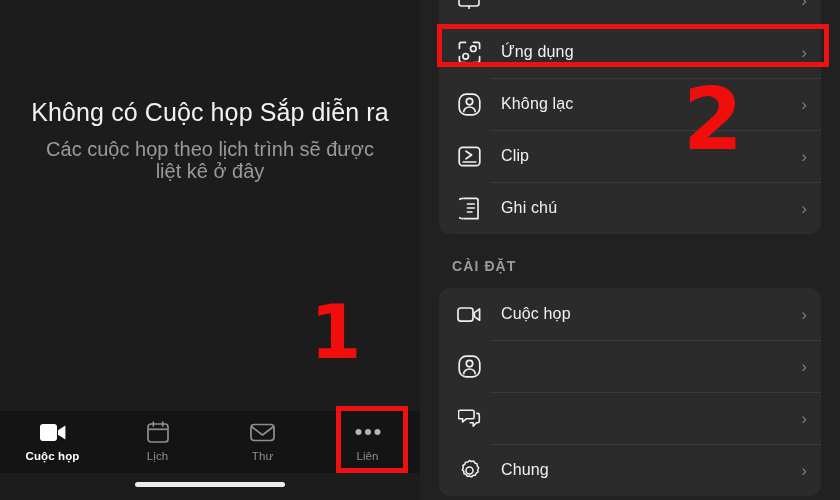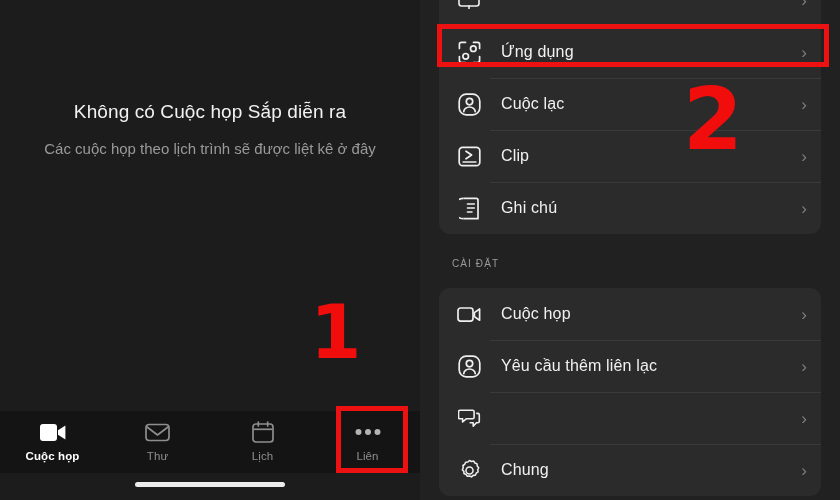--- a/index.html
+++ b/index.html
@@ -13,25 +13,25 @@
 
   
   #left-panel{
     position:absolute;left:0;top:0;width:420px;height:500px;
     background:#1c1c1c;
   }
   #empty-state{
     position:absolute;left:0;top:95px;width:420px;text-align:center;
   }
   #empty-title{
-    color:#f2f2f2;font-size:19px;font-weight:400;letter-spacing:.1px;
+    color:#f2f2f2;font-size:25px;font-weight:400;letter-spacing:.1px;
     line-height:34px;white-space:nowrap;
   }
   #empty-sub{
-    margin-top:9px;color:#9a9a9a;font-size:15px;font-weight:400;
+    margin-top:9px;color:#9a9a9a;font-size:20px;font-weight:400;
     line-height:22px;padding:0 36px;
   }
   #anno-1{
     position:absolute;left:310px;top:295px;
     color:#f20d0d;font-size:74px;font-weight:700;
     font-family:"DejaVu Sans","Liberation Sans",sans-serif;
     line-height:1;letter-spacing:-1px;
   }
 
   
@@ -85,21 +85,21 @@
   .row-lb{
     margin-left:20px;color:#f1f1f1;font-size:16px;font-weight:400;
     letter-spacing:.15px;white-space:nowrap;text-align:right;
   }
   .row-ch{
     margin-left:auto;color:#7e7e7e;font-size:17px;font-weight:300;
     line-height:1;
   }
   #section-settings{
     position:absolute;left:32px;top:258px;
-    color:#9b9b9b;font-size:10px;font-weight:400;letter-spacing:1.1px;
+    color:#9b9b9b;font-size:14px;font-weight:700;letter-spacing:1.1px;
   }
   #box-ungdung{
     position:absolute;left:17px;top:24px;width:392px;height:43px;
     border:5px solid #ee1111;box-sizing:border-box;pointer-events:none;
     z-index:5;
   }
   #anno-2{
     position:absolute;left:683px;top:76px;
     color:#f20d0d;font-size:86px;font-weight:700;
     font-family:"DejaVu Sans","Liberation Sans",sans-serif;
@@ -128,38 +128,38 @@
             <rect x="0" y="0" width="17" height="17" rx="3" fill="#ffffff"></rect>
             <path d="M18 6.2 L25.4 1.6 L25.4 15.4 L18 10.8 Z" fill="#ffffff"></path>
           </svg>
         </div>
         <div class="tab-lb">Cuộc họp</div>
       </div>
 
 
       <div class="tab">
         <div class="tab-ic">
-          <svg width="25" height="19" viewBox="0 0 25 19">
-            <rect x="1" y="1.5" width="23" height="16" rx="3.2" fill="none" stroke="#8e8e8e" stroke-width="1.7"></rect>
-            <path d="M2 4 L12.5 12 L23 4" fill="none" stroke="#8e8e8e" stroke-width="1.7" stroke-linecap="round" stroke-linejoin="round"></path>
-          </svg>
-        </div>
-        <div class="tab-lb">Thư</div>
-      </div>
-
-      <div class="tab">
-        <div class="tab-ic">
           <svg width="22" height="22" viewBox="0 0 22 22">
             <rect x="1" y="3" width="20" height="18" rx="3" fill="none" stroke="#8e8e8e" stroke-width="1.7"></rect>
             <path d="M1.6 8.3 H20.4" stroke="#8e8e8e" stroke-width="1.7"></path>
             <path d="M6.3 1 V5" stroke="#8e8e8e" stroke-width="1.7" stroke-linecap="round"></path>
             <path d="M15.7 1 V5" stroke="#8e8e8e" stroke-width="1.7" stroke-linecap="round"></path>
           </svg>
         </div>
         <div class="tab-lb">Lịch</div>
+      </div>
+
+      <div class="tab">
+        <div class="tab-ic">
+          <svg width="25" height="19" viewBox="0 0 25 19">
+            <rect x="1" y="1.5" width="23" height="16" rx="3.2" fill="none" stroke="#8e8e8e" stroke-width="1.7"></rect>
+            <path d="M2 4 L12.5 12 L23 4" fill="none" stroke="#8e8e8e" stroke-width="1.7" stroke-linecap="round" stroke-linejoin="round"></path>
+          </svg>
+        </div>
+        <div class="tab-lb">Thư</div>
       </div>
 
       <div class="tab">
         <div class="tab-ic">
           <svg width="26" height="8" viewBox="0 0 26 8">
             <circle cx="3.5" cy="4" r="3" fill="#b4b4b4"></circle>
             <circle cx="13" cy="4" r="3" fill="#b4b4b4"></circle>
             <circle cx="22.5" cy="4" r="3" fill="#b4b4b4"></circle>
           </svg>
         </div>
@@ -203,21 +203,21 @@
       </div>
 
       <div class="row">
         <div class="row-ic">
           <svg width="23" height="23" viewBox="0 0 23 23">
             <rect x="1.2" y="1.2" width="20.6" height="20.6" rx="7" fill="none" stroke="#efefef" stroke-width="1.7"></rect>
             <circle cx="11.5" cy="8.6" r="3.2" fill="none" stroke="#efefef" stroke-width="1.7"></circle>
             <path d="M5.8 18.6 a5.7 4.6 0 0 1 11.4 0" fill="none" stroke="#efefef" stroke-width="1.7" stroke-linecap="round"></path>
           </svg>
         </div>
-        <div class="row-lb">Cuộc lạc</div>
+        <div class="row-lb">Không lạc</div>
         <div class="row-ch">›</div>
       </div>
 
       <div class="row">
         <div class="row-ic">
           <svg width="23" height="21" viewBox="0 0 23 21">
             <rect x="1.2" y="1.4" width="20.6" height="18.2" rx="3.4" fill="none" stroke="#efefef" stroke-width="1.7"></rect>
             <path d="M8 5.2 L13.6 9 L8 12.8" fill="none" stroke="#efefef" stroke-width="1.7" stroke-linecap="round" stroke-linejoin="round"></path>
             <path d="M5.2 16 H17.8" stroke="#efefef" stroke-width="1.7" stroke-linecap="round"></path>
           </svg>
@@ -256,21 +256,20 @@
       </div>
 
       <div class="row">
         <div class="row-ic">
           <svg width="23" height="23" viewBox="0 0 23 23">
             <rect x="1.2" y="1.2" width="20.6" height="20.6" rx="7" fill="none" stroke="#efefef" stroke-width="1.7"></rect>
             <circle cx="11.5" cy="8.6" r="3.2" fill="none" stroke="#efefef" stroke-width="1.7"></circle>
             <path d="M5.8 18.6 a5.7 4.6 0 0 1 11.4 0" fill="none" stroke="#efefef" stroke-width="1.7" stroke-linecap="round"></path>
           </svg>
         </div>
-        <div class="row-lb">Yêu cầu thêm liên lạc</div>
         <div class="row-ch">›</div>
       </div>
 
       <div class="row">
         <div class="row-ic">
           <svg width="23" height="21" viewBox="0 0 23 21">
             <path d="M2 2.2 h12.6 a1.5 1.5 0 0 1 1.5 1.5 v5.6 a1.5 1.5 0 0 1-1.5 1.5 H8.2 L4.6 14 v-3.2 H2 A1.5 1.5 0 0 1 .5 9.3 V3.7 A1.5 1.5 0 0 1 2 2.2 z" fill="none" stroke="#efefef" stroke-width="1.6" stroke-linejoin="round"></path>
             <path d="M18.2 5.4 h1.6 a1.5 1.5 0 0 1 1.5 1.5 v6.4 a1.5 1.5 0 0 1-1.5 1.5 h-1.4 l-3.2 3.4 v-3.4 h-3.6" fill="none" stroke="#efefef" stroke-width="1.6" stroke-linejoin="round"></path>
           </svg>
         </div>

